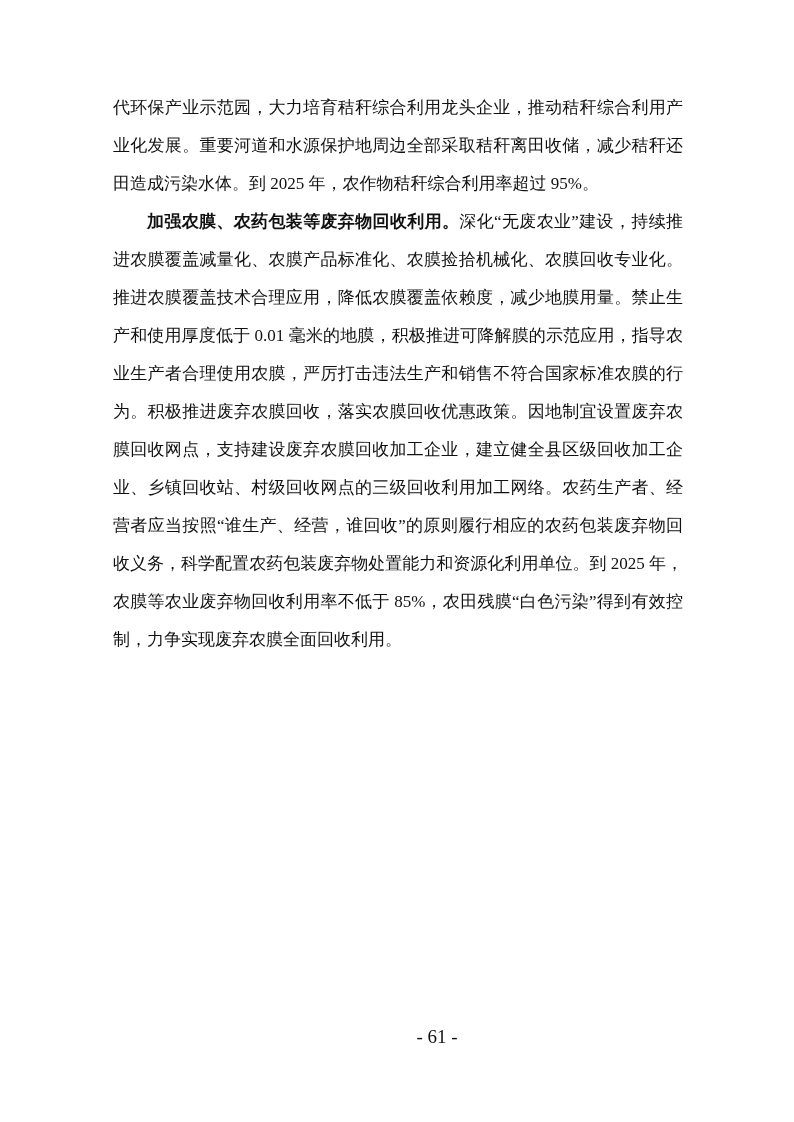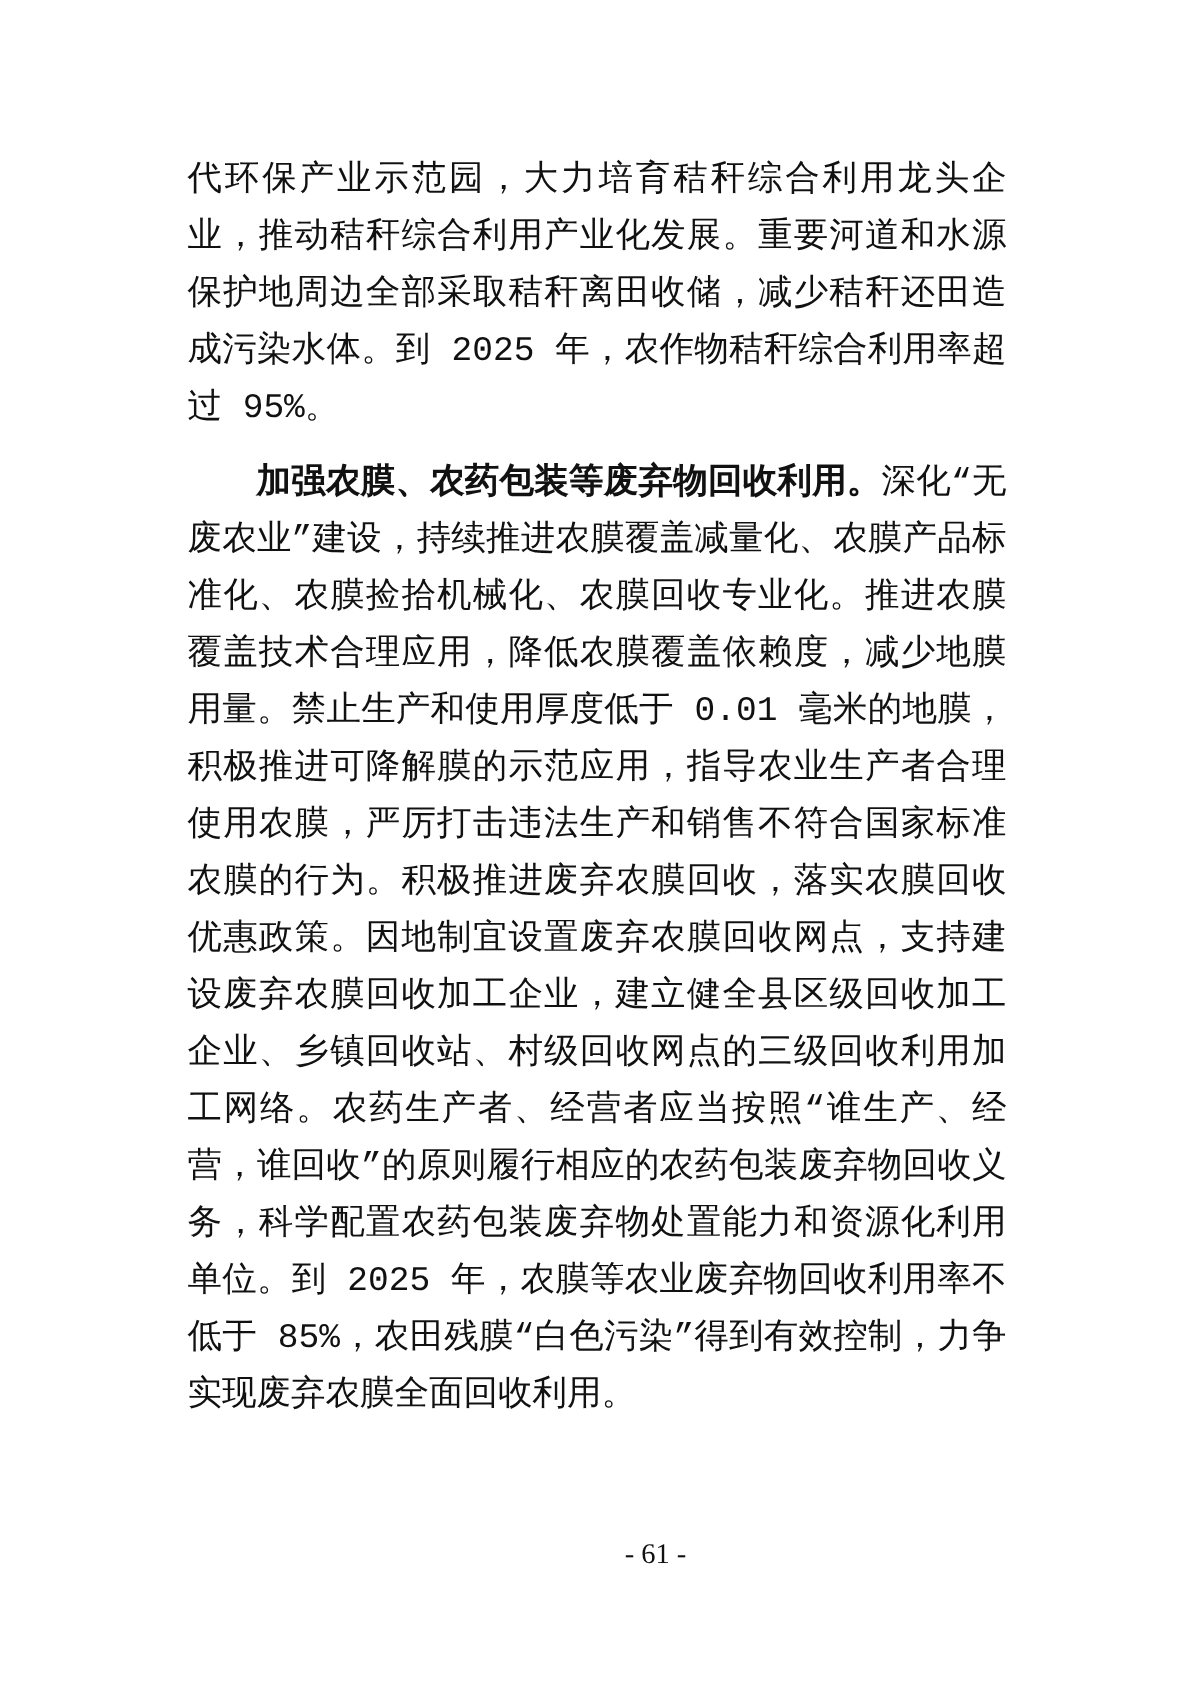--- a/index.html
+++ b/index.html
@@ -20,27 +20,26 @@
     background: #ffffff;
     overflow: hidden;
   }
   .content {
     position: absolute;
     left: 113px;
     top: 89px;
     width: 570px;
   }
   p.para {
-    margin: 12px;
-    font-size: 23px;
+    margin: 0;
+    font-size: 17px;
     line-height: 38px;
     text-align: justify;
     text-align-last: left;
     word-break: break-all;
-    font-family: Liberation Mono, monospace;
   }
   p.para.indent {
     text-indent: 2em;
   }
   .lead {
     font-weight: 700;
   }
   .footer {
     position: absolute;
     left: 0;

